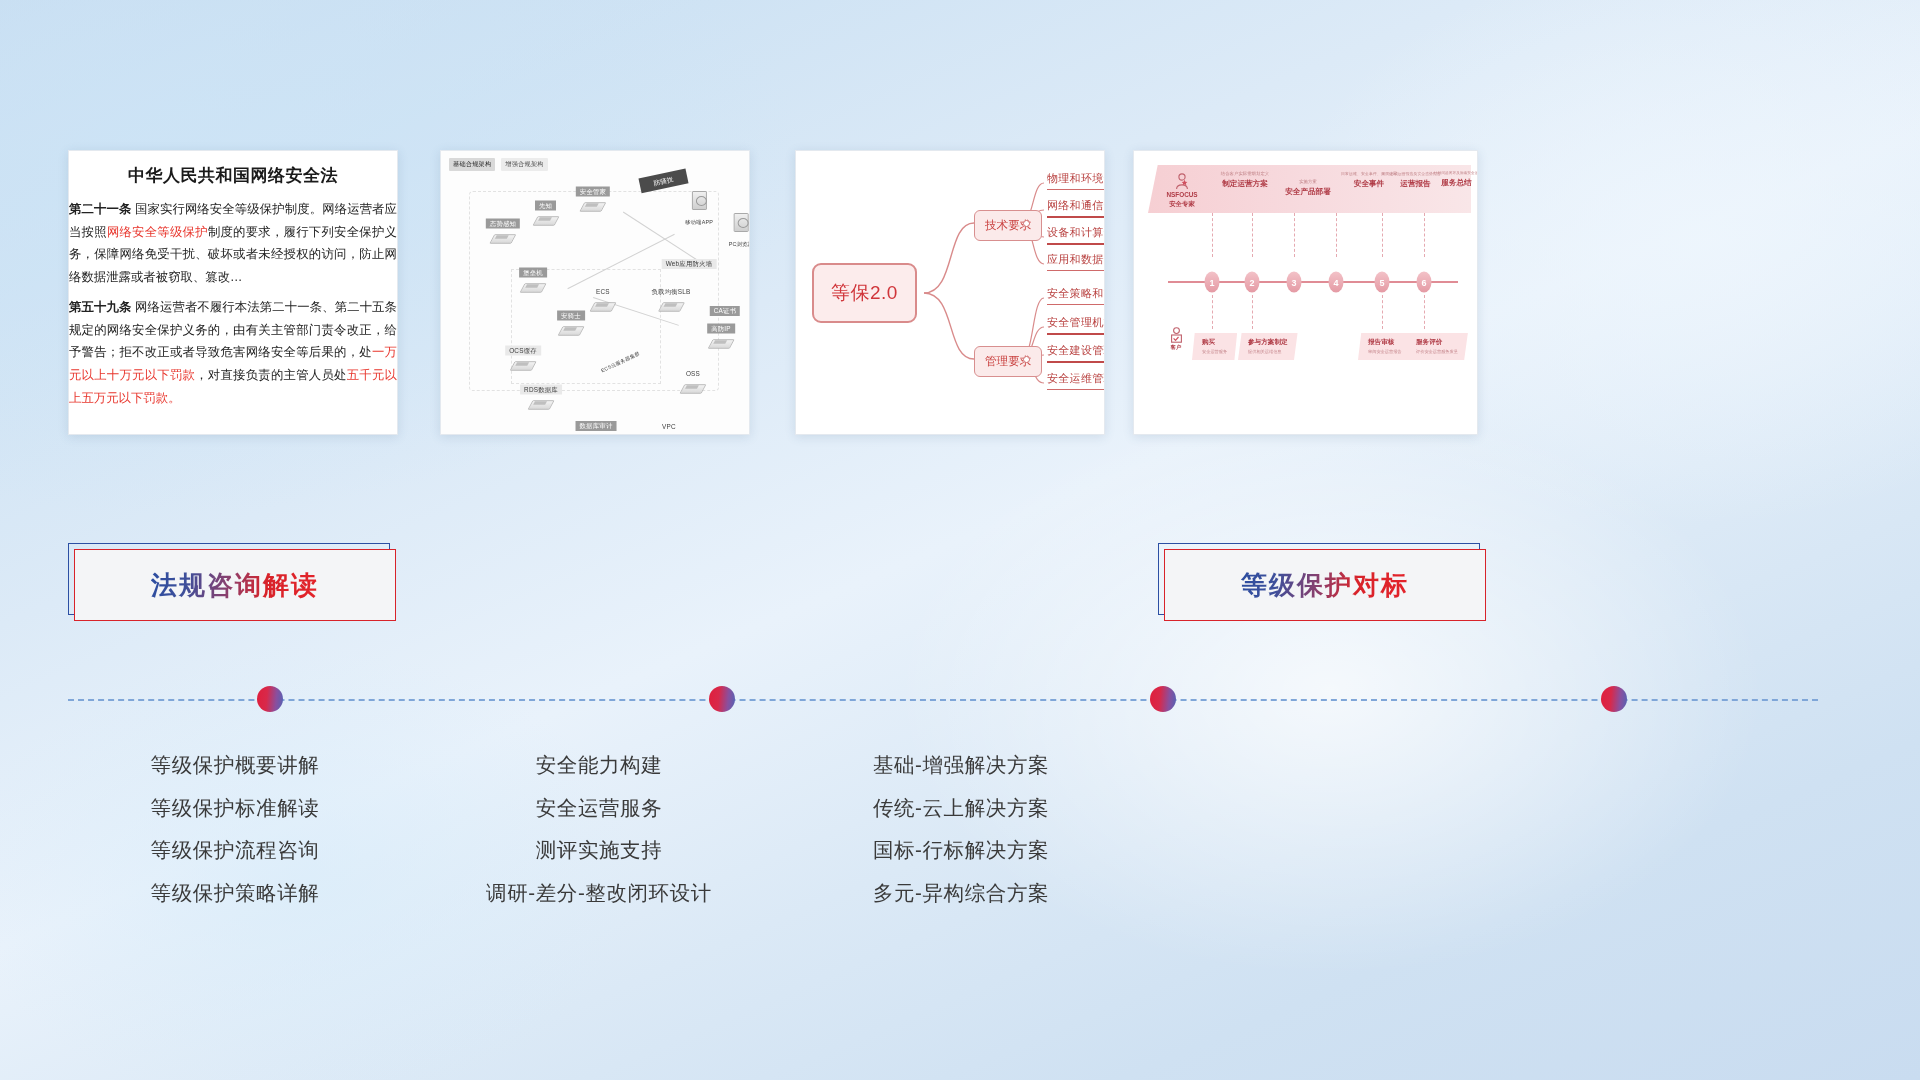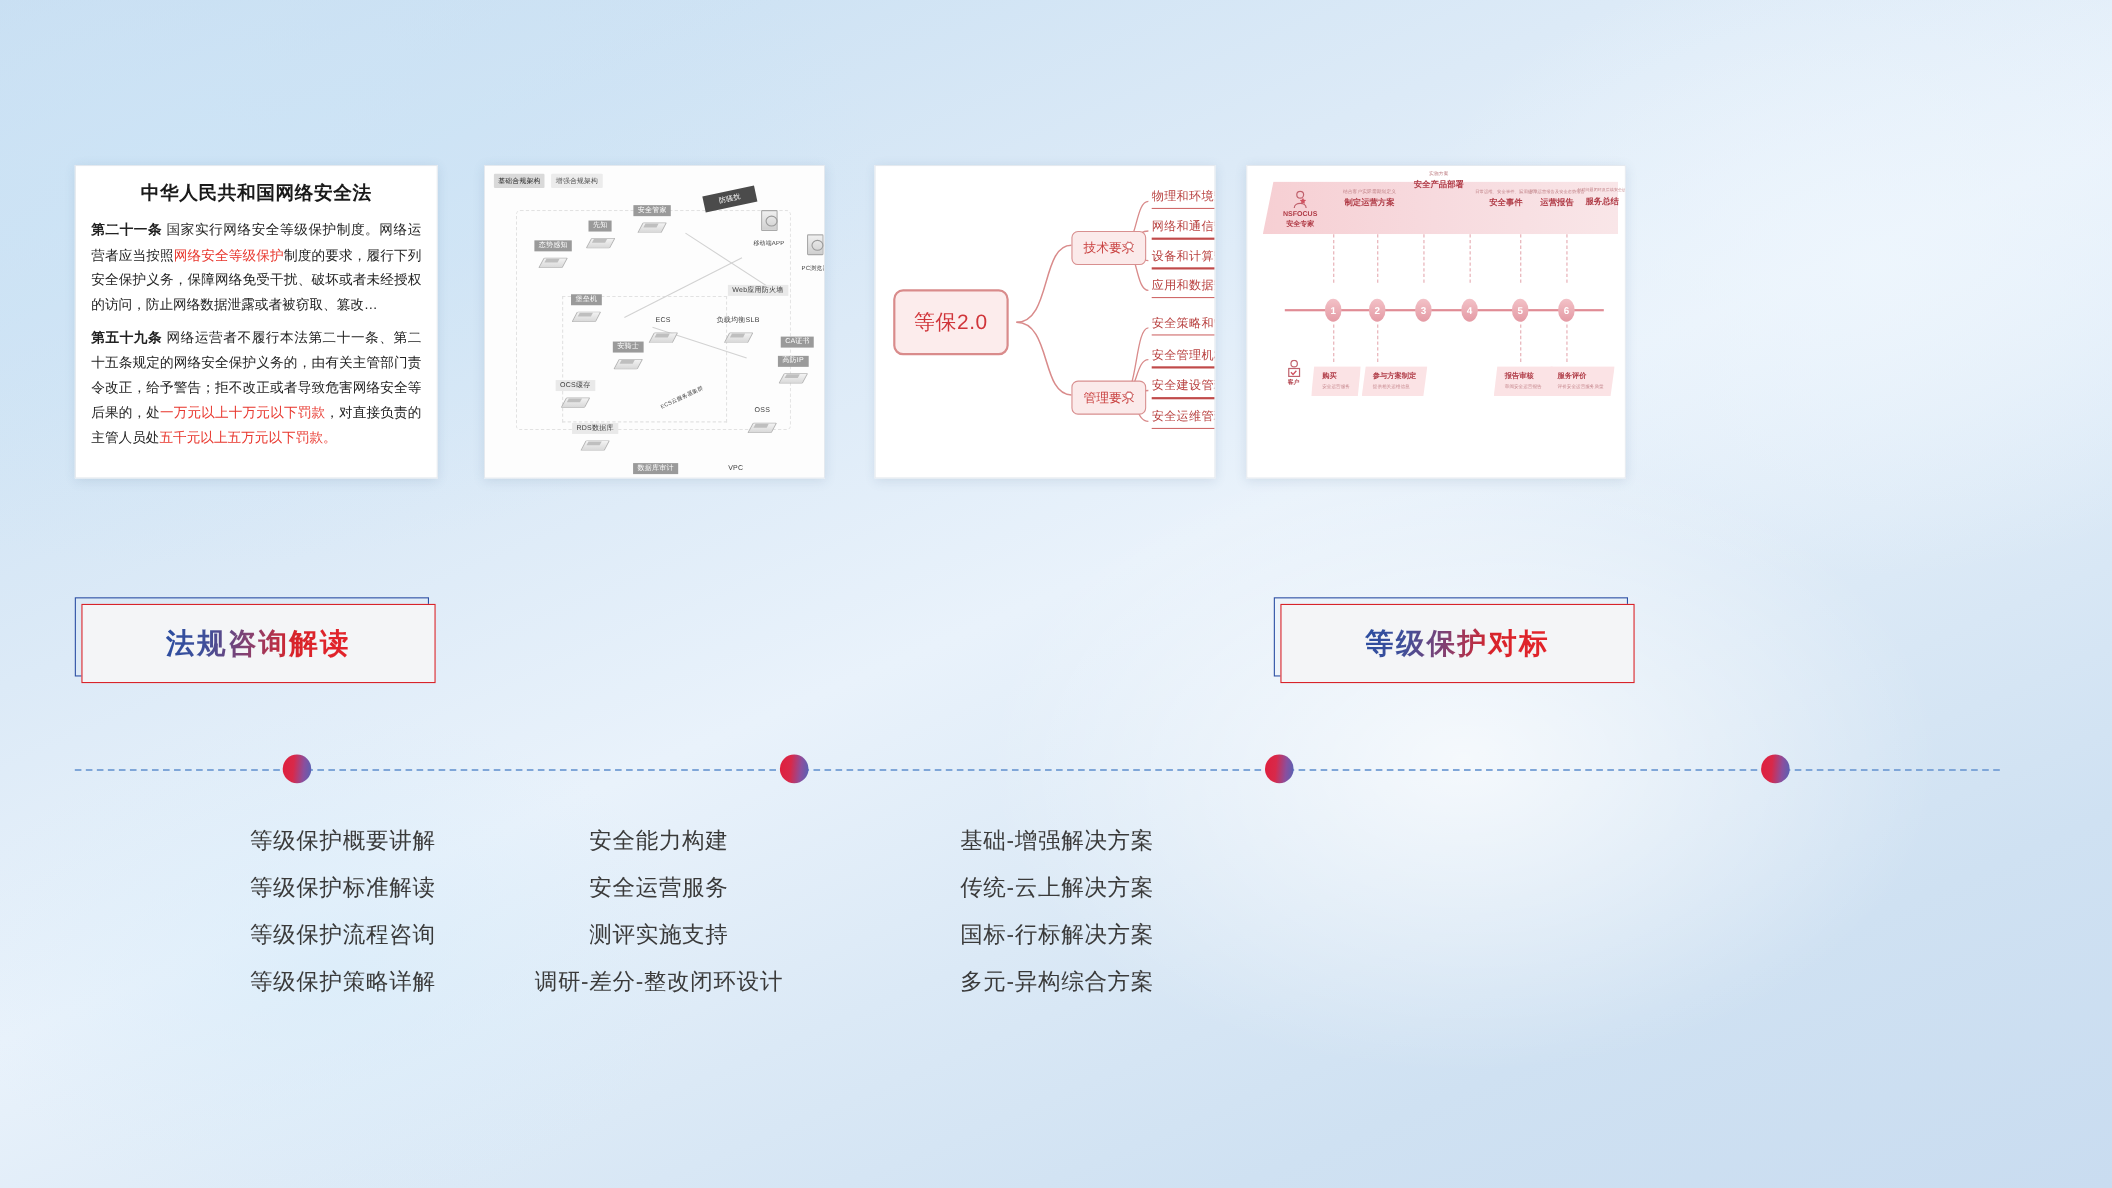--- a/index.html
+++ b/index.html
@@ -20,21 +20,21 @@
   .card {
     position:absolute; background:#ffffff;
     border:1px solid #e4e9ef;
     box-shadow:0 2px 10px rgba(60,90,130,.14);
     overflow:hidden;
   }
 
   
   .law-title { text-align:center; font-weight:bold; font-size:17px; color:#1a1a1a;
                letter-spacing:.5px; margin:13px 0 11px; }
-  .law-body { font-size:12.4px; line-height:1.83; color:#222; padding:0 14px 10px; text-align:justify; }
+  .law-body { font-size:12.4px; line-height:1.83; color:#222; padding:0 0 10px; text-align:justify; }
   .law-body .art { font-weight:bold; }
   .law-body .red { color:#e8352c; }
 
   
   .arch { position:absolute; inset:0; background:#fdfdfd; }
   .arch .tabrow { position:absolute; top:7px; left:8px; display:flex; gap:6px; }
   .arch .tab { font-size:6.2px; color:#4a4a4a; background:#ececec; padding:2px 4px; border-radius:1px; letter-spacing:.2px; }
   .arch .tab.sel { background:#d9d9d9; color:#222; }
   .node { position:absolute; transform:translate(-50%,-50%); }
   .node .lbl {
@@ -233,21 +233,21 @@
           <path d="M9.5 6.8 l.9 1.9 2 .2 -1.5 1.4 .4 2 -1.8-1 -1.8 1 .4-2 -1.5-1.4 2-.2z" fill="#d0505f"></path>
         </svg>
         <span>NSFOCUS</span><br>
         <span>安全专家</span>
       </div>
 
       <div class="ns-cell" style="left:80px; top:20px; width:62px;">
         <div class="sub">结合客户实际需期划定义</div>
         <div class="main">制定运营方案</div>
         </div>
-      <div class="ns-cell" style="left:145px; top:4px; width:58px;">
+      <div class="ns-cell" style="left:145px; top:28px; width:58px;">
         <div class="sub">实施方案</div>
         <div class="main">安全产品部署</div>
         </div>
       <div class="ns-cell" style="left:205px; top:20px; width:60px;">
         <div class="sub" style="font-size:3.9px;">日常运维、安全事件、漏洞处置</div>
         <div class="main">安全事件</div>
         </div>
       <div class="ns-cell" style="left:254px; top:20px; width:55px;">
         <div class="sub" style="font-size:3.8px;">形成运营报告及安全态势报告</div>
         <div class="main">运营报告</div>
@@ -316,21 +316,21 @@
       <span class="txt">等级保护对标</span>
     </div>
   </div>
 
   <div class="tl-line" style="left:68px; top:699px; width:1750px;"></div>
   <div class="tl-dot" style="left:270px; top:699px;"></div>
   <div class="tl-dot" style="left:722px; top:699px;"></div>
   <div class="tl-dot" style="left:1163px; top:699px;"></div>
   <div class="tl-dot" style="left:1614px; top:699px;"></div>
 
-  <div class="blist" style="left:74px; top:755px; width:322px;text-align:right;">
+  <div class="blist" style="left:74px; top:755px; width:322px;">
     <div class="li">等级保护概要讲解</div>
     <div class="li">等级保护标准解读</div>
     <div class="li">等级保护流程咨询</div>
     <div class="li">等级保护策略详解</div>
   </div>
   <div class="blist" style="left:438px; top:755px; width:322px;">
     <div class="li">安全能力构建</div>
     <div class="li">安全运营服务</div>
     <div class="li">测评实施支持</div>
     <div class="li">调研-差分-整改闭环设计</div>

